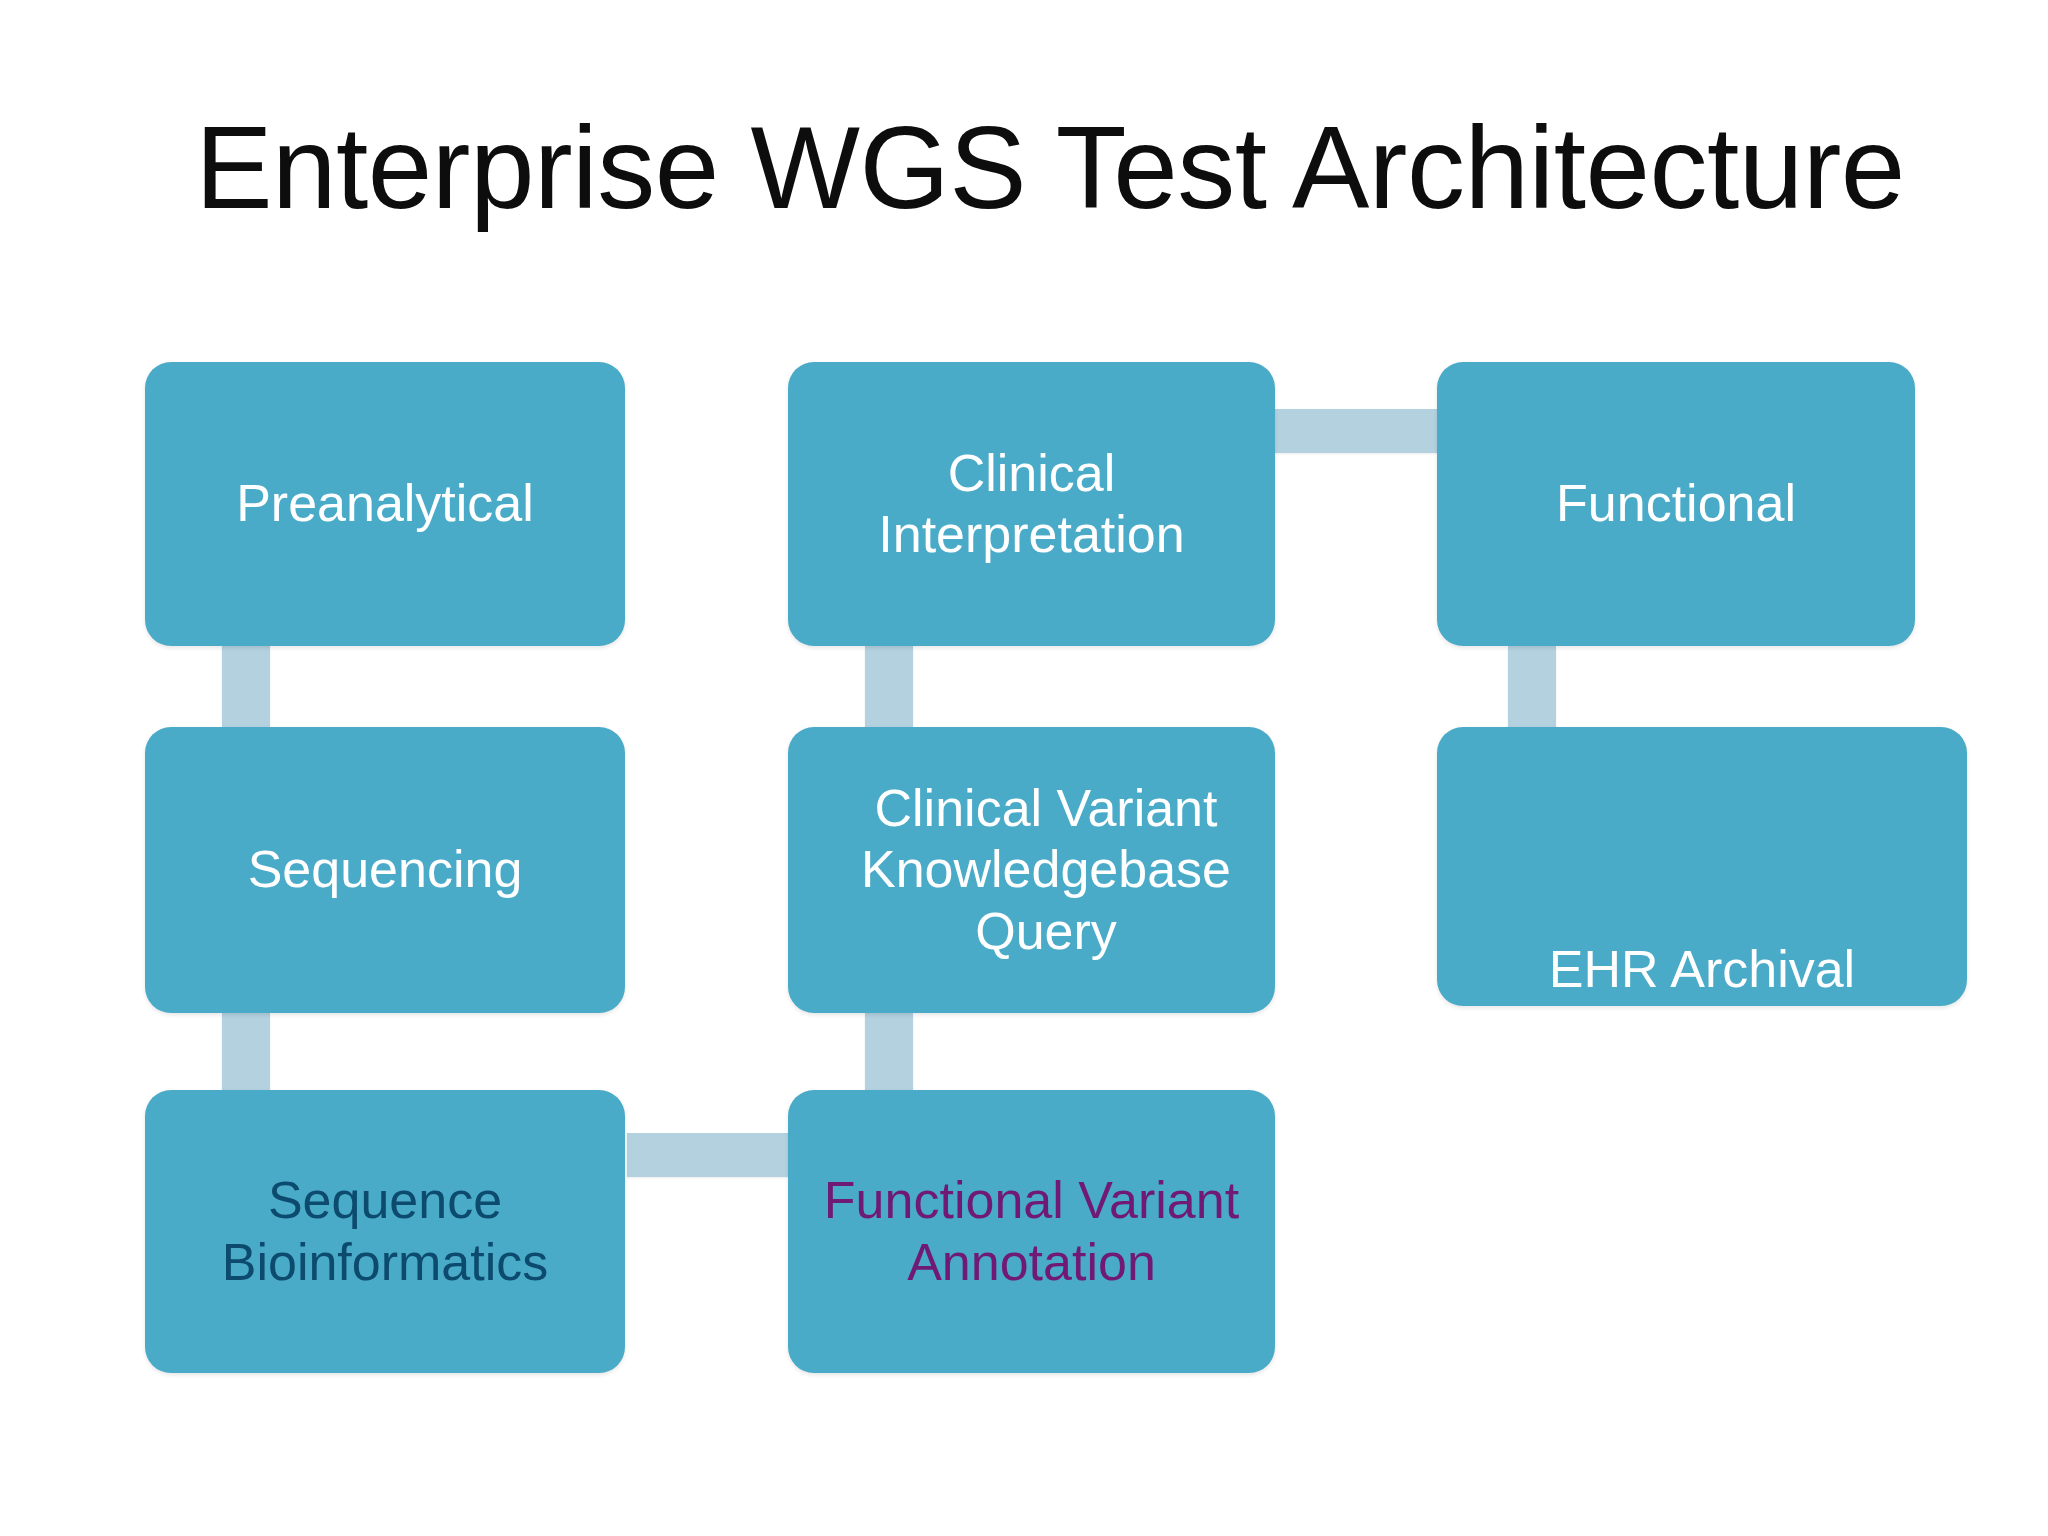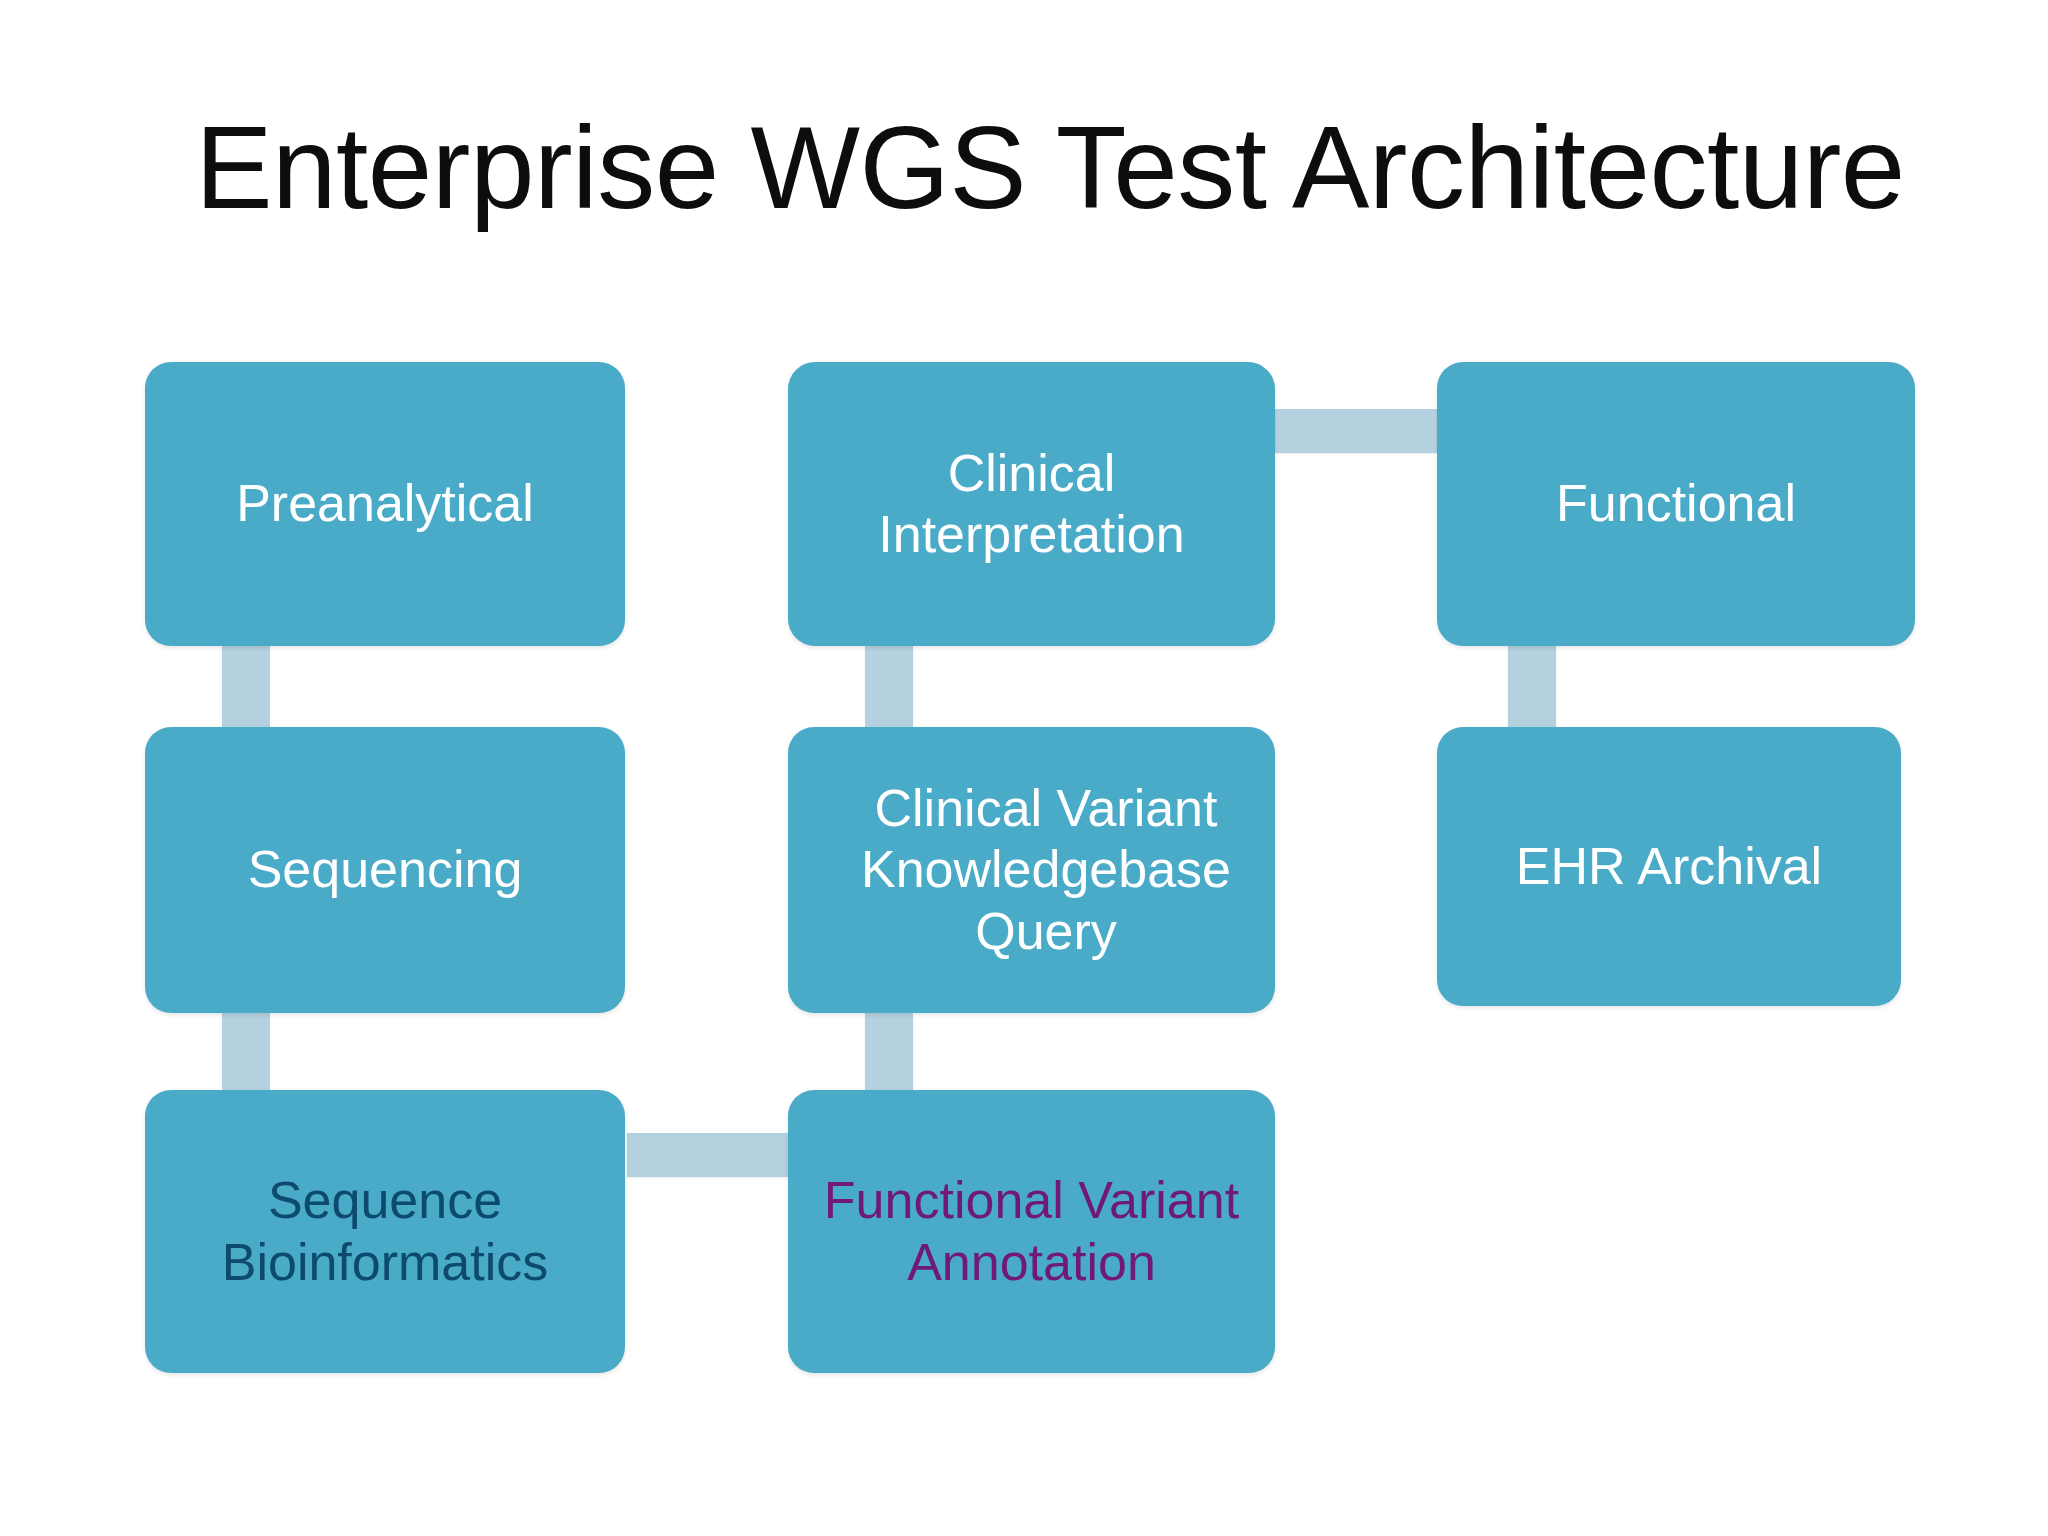--- a/index.html
+++ b/index.html
@@ -92,37 +92,37 @@
 
   <div class="node" style="left: 145px; top: 727px; width: 480px; height: 286px; background: rgb(74, 171, 200);">
     <span class="node-label" style="color: rgb(255, 255, 255);">Sequencing</span>
   </div>
 
   <div class="node" style="left: 145px; top: 1090px; width: 480px; height: 283px; background: rgb(74, 171, 200);">
     <span class="node-label" style="color: #0c4a6e;">Sequence
 Bioinformatics</span>
   </div>
 
-  <div class="node" style="left: 788px; top: 362px; width: 487px; height: 284px; background: rgb(74, 171, 200); border-radius: 27px;">
+  <div class="node" style="left: 788px; top: 362px; width: 487px; height: 284px; background: rgb(74, 171, 200);">
     <span class="node-label" style="color: rgb(255, 255, 255);">Clinical
 Interpretation</span>
   </div>
 
   <div class="node" style="left: 788px; top: 727px; width: 487px; height: 286px; background: rgb(74, 171, 200); padding-left: 47px;">
     <span class="node-label" style="color: rgb(255, 255, 255);">Clinical Variant
 Knowledgebase
 Query</span>
   </div>
 
   <div class="node" style="left: 788px; top: 1090px; width: 487px; height: 283px; background: rgb(74, 171, 200);">
     <span class="node-label" style="color: #701a75;">Functional Variant
 Annotation</span>
   </div>
 
   <div class="node" style="left: 1437px; top: 362px; width: 478px; height: 284px; background: rgb(74, 171, 200);">
     <span class="node-label" style="color: rgb(255, 255, 255);">Functional</span>
   </div>
 
-  <div class="node" style="left: 1437px; top: 727px; width: 464px; height: 279px; background: rgb(74, 171, 200);">
+  <div class="node" style="left: 1437px; top: 727px; width: 530px; height: 279px; background: rgb(74, 171, 200); align-items: flex-end;">
     <span class="node-label" style="color: rgb(255, 255, 255);">EHR Archival</span>
   </div>
 
 </div>
 
 </body></html>

